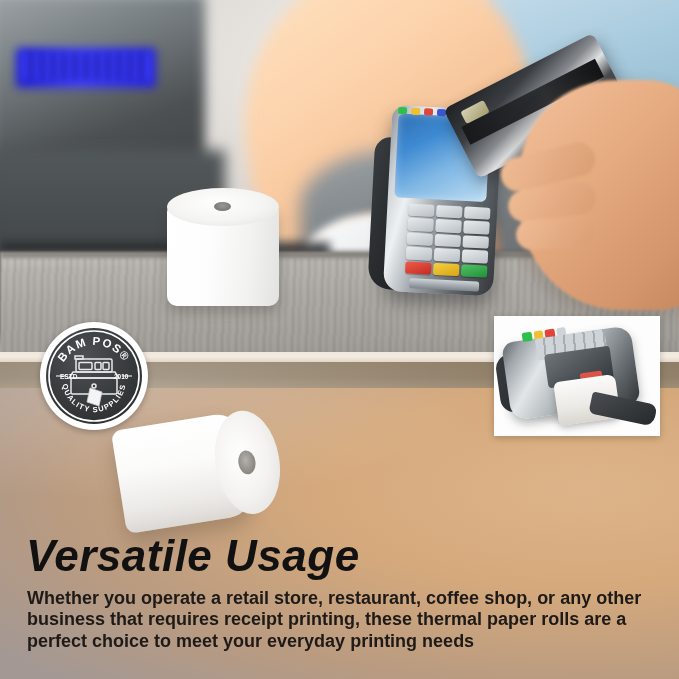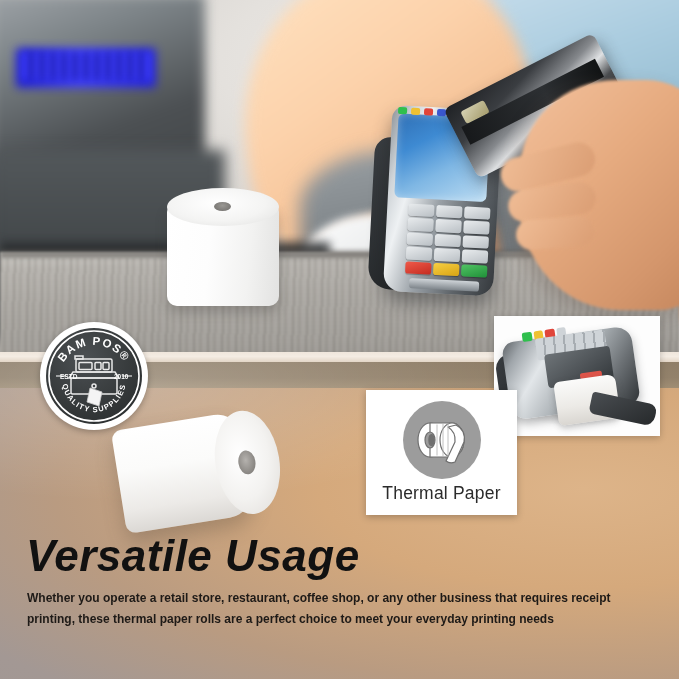--- a/index.html
+++ b/index.html
@@ -206,21 +206,21 @@
     background:linear-gradient(180deg,#fbfbfa,#eceae6 60%,#d9d6d1);
     box-shadow:0 3px 7px rgba(60,60,60,.3);}
   .pc-lid{position:absolute;left:96px;top:82px;width:66px;height:22px;border-radius:4px 8px 10px 6px;
     transform:rotate(12deg);background:linear-gradient(140deg,#4a4e52,#26292b);}
   .pc-red{position:absolute;left:86px;top:56px;width:22px;height:6px;transform:rotate(-8deg);
     background:#e0554a;border-radius:2px;}
 
   
   .heading{position:absolute;left:26px;top:531px;font-size:44px;font-style:italic;
     font-weight:700;color:#111111;letter-spacing:.5px;white-space:nowrap;}
-  .paragraph{position:absolute;left:27px;top:588px;width:628px;font-size:12px;
+  .paragraph{position:absolute;left:27px;top:588px;width:628px;font-size:18px;
     line-height:21.4px;color:#1e1a17;font-weight:600;}
 </style>
 </head>
 <body>
 
 <div class="canvas">
 
   <div class="photo">
     <div class="ph-layer bg-wall"></div>
     <div class="ph-layer machine"></div>
@@ -354,40 +354,17 @@
       <i style="background:#e0453a"></i>
       <i style="background:#cfd4d8"></i>
     </span>
     <span class="pc-keys"></span>
     <span class="pc-screen"></span>
     <span class="pc-red"></span>
     <span class="pc-roll"></span>
     <span class="pc-lid"></span>
   </div>
 
-  <div class="tp-card">
-    <div class="tp-circle">
-      <svg width="78" height="78" viewBox="0 0 78 78">
-        <g fill="#ffffff" stroke="#6f6f6f" stroke-width="1.2" stroke-linejoin="round">
-
-          <ellipse cx="27" cy="39" rx="12" ry="17"></ellipse>
-          <path d="M27 22 H49 a12 17 0 0 1 0 34 H27 Z"></path>
-          <ellipse cx="49" cy="39" rx="12" ry="17"></ellipse>
-
-          <ellipse cx="27" cy="39" rx="5" ry="8" fill="#9c9c9c"></ellipse>
-          <ellipse cx="28.5" cy="39" rx="2.6" ry="5.4" fill="#6f6f6f"></ellipse>
-
-          <path d="M53 24 q10 5 8 17 l-9 20 q-5 2 -9 -1 l9 -19 q1 -10 -7 -15 z"></path>
-        </g>
-        <g stroke="#b9b9b9" stroke-width="0.9" fill="none">
-          <line x1="34" y1="23.5" x2="34" y2="54.5"></line>
-          <line x1="40" y1="22.6" x2="40" y2="55.4"></line>
-          <line x1="45" y1="22.2" x2="45" y2="55.8"></line>
-        </g>
-      </svg>
-    </div>
-    <div class="tp-label">Thermal Paper</div>
-  </div>
 
   <div class="heading">Versatile Usage</div>
   <div class="paragraph">Whether you operate a retail store, restaurant, coffee shop, or any other business that requires receipt printing, these thermal paper rolls are a perfect choice to meet your everyday printing needs</div>
 
 </div>
 
 </body></html>

